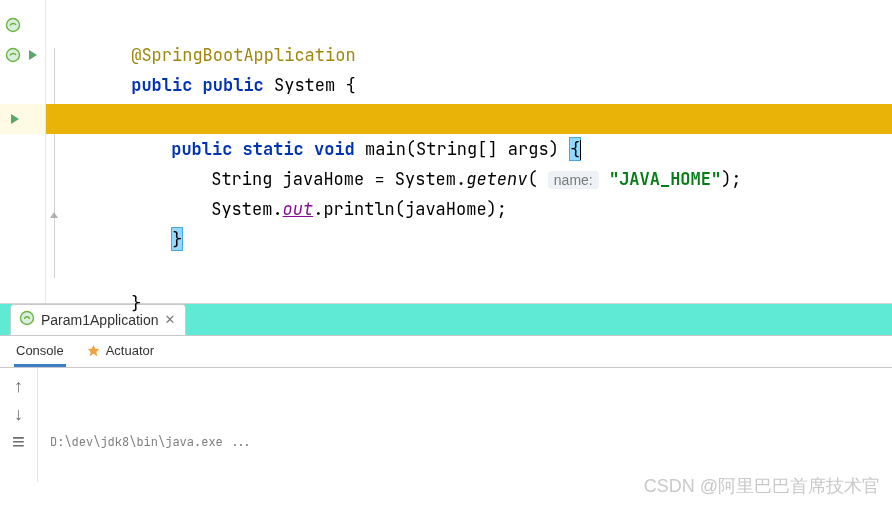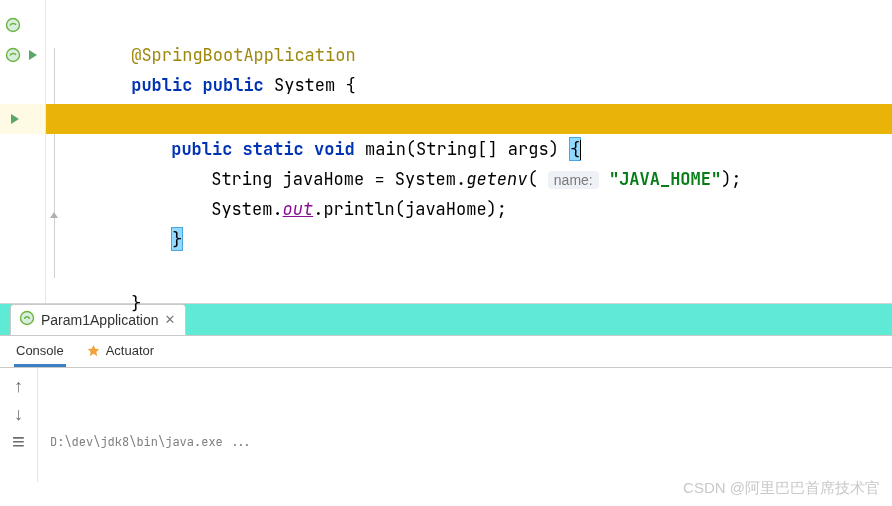--- a/index.html
+++ b/index.html
@@ -159,21 +159,21 @@
     line-height: 28px;
     padding: 4px 12px;
     color: #808080;
     white-space: pre;
   }
   .watermark {
     position: absolute;
     right: 12px;
     bottom: 8px;
     color: #c9c9c9;
-    font-size: 15px;
+    font-size: 18px;
     font-family: Arial, sans-serif;
     pointer-events: none;
   }
   .close-x { color:#7a7a7a; font-size:13px; }
   .arrow-btn {
     width:24px;height:24px;display:flex;align-items:center;justify-content:center;
     color:#6e6e6e;font-size:18px;
   }
 </style>
 </head>

